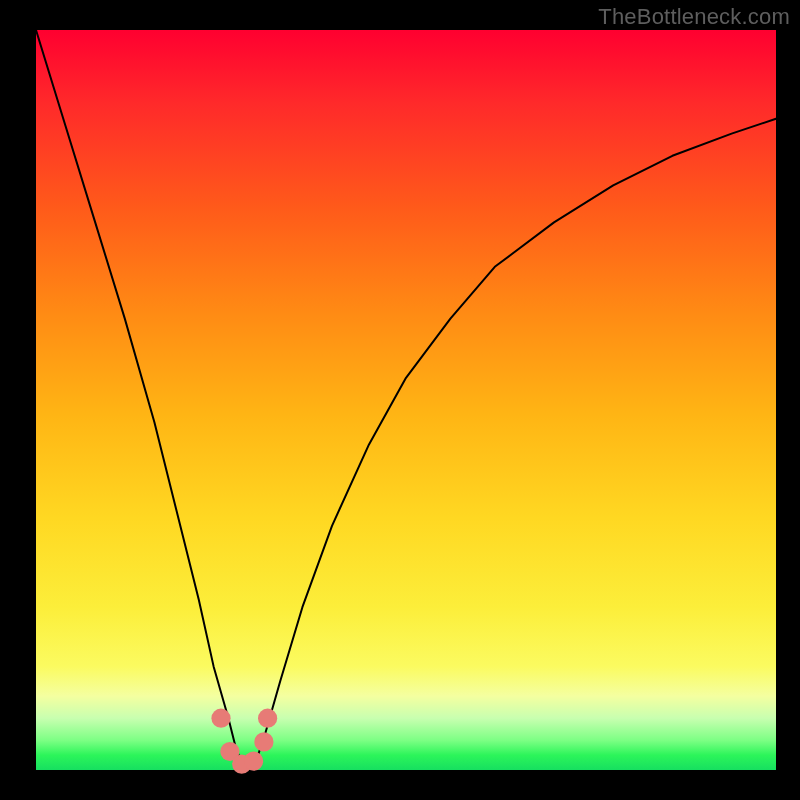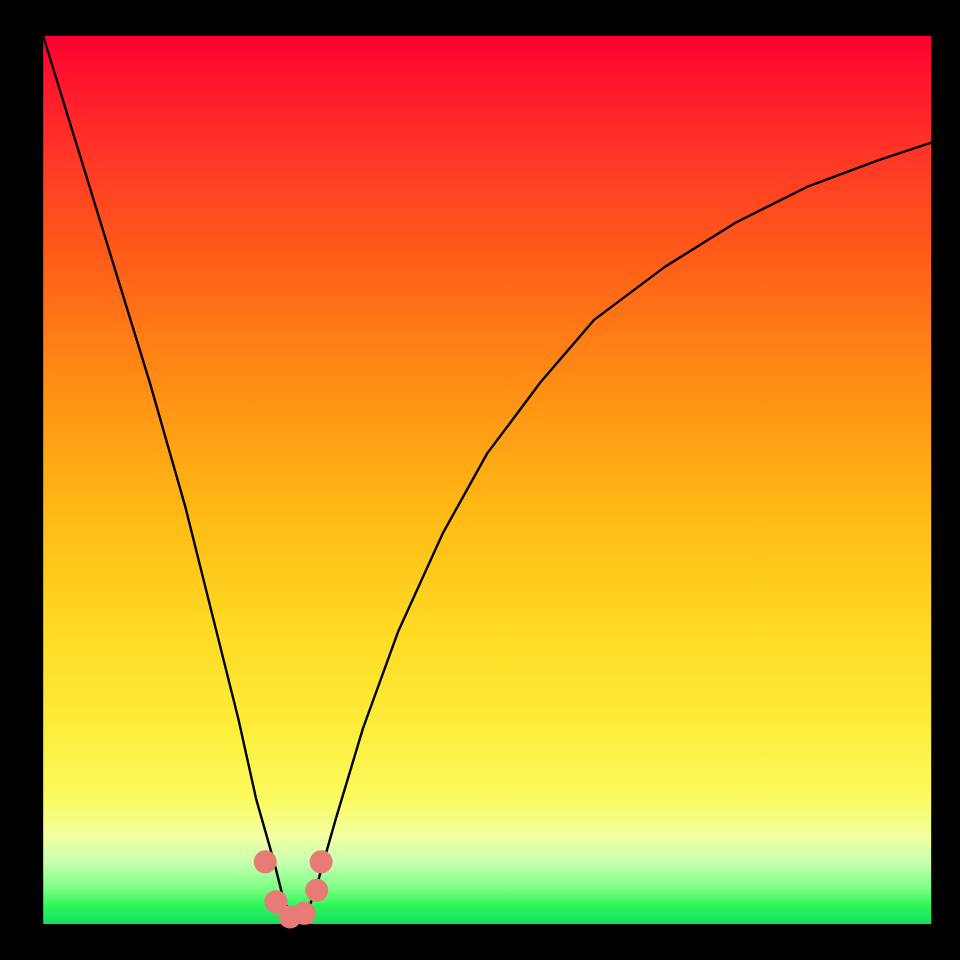--- a/index.html
+++ b/index.html
@@ -63,14 +63,15 @@
     <g>
         <circle cx="221.0" cy="718.2" r="9.6" fill="#e77b76"></circle>
         <circle cx="229.9" cy="751.5" r="9.6" fill="#e77b76"></circle>
         <circle cx="241.7" cy="764.1" r="9.6" fill="#e77b76"></circle>
         <circle cx="253.6" cy="761.1" r="9.6" fill="#e77b76"></circle>
         <circle cx="263.9" cy="741.9" r="9.6" fill="#e77b76"></circle>
         <circle cx="267.6" cy="718.2" r="9.6" fill="#e77b76"></circle>
       </g>
   </svg>
 
+  <div class="watermark">TheBottleneck.com</div>
 
 </div>
 
 </body></html>

